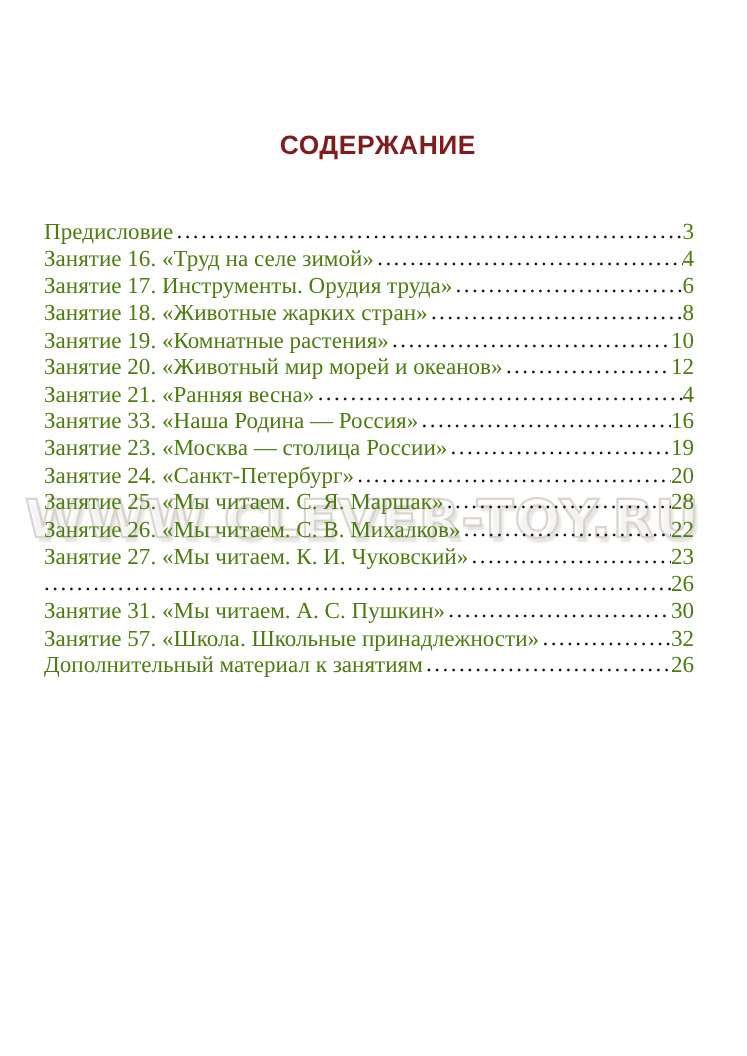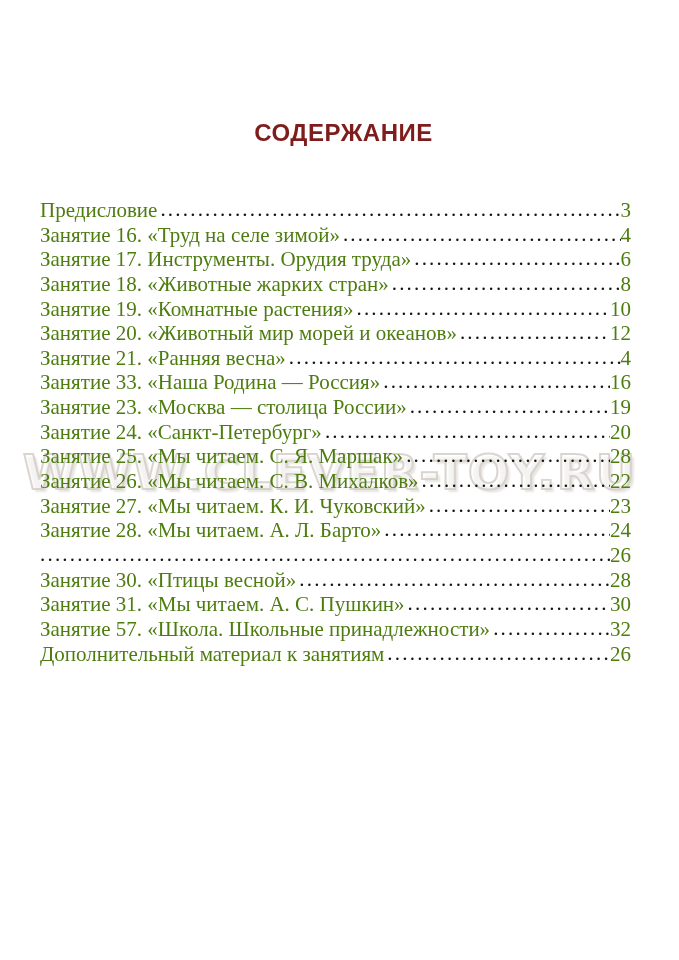--- a/index.html
+++ b/index.html
@@ -168,36 +168,26 @@
         <span class="toc-dots"></span>
         <span class="toc-page">22</span>
       </div>
 
       <div class="toc-row">
         <span class="toc-label">Занятие 27. «Мы читаем. К. И. Чуковский»</span>
         <span class="toc-dots"></span>
         <span class="toc-page">23</span>
       </div>
 
-      <div class="toc-row">
-        <span class="toc-label">Занятие 28. «Мы читаем. А. Л. Барто»</span>
-        <span class="toc-dots"></span>
-        <span class="toc-page">24</span>
-      </div>
 
       <div class="toc-row">
         <span class="toc-dots"></span>
         <span class="toc-page">26</span>
       </div>
 
-      <div class="toc-row">
-        <span class="toc-label">Занятие 30. «Птицы весной»</span>
-        <span class="toc-dots"></span>
-        <span class="toc-page">28</span>
-      </div>
 
       <div class="toc-row">
         <span class="toc-label">Занятие 31. «Мы читаем. А. С. Пушкин»</span>
         <span class="toc-dots"></span>
         <span class="toc-page">30</span>
       </div>
 
       <div class="toc-row">
         <span class="toc-label">Занятие 57. «Школа. Школьные принадлежности»</span>
         <span class="toc-dots"></span>

